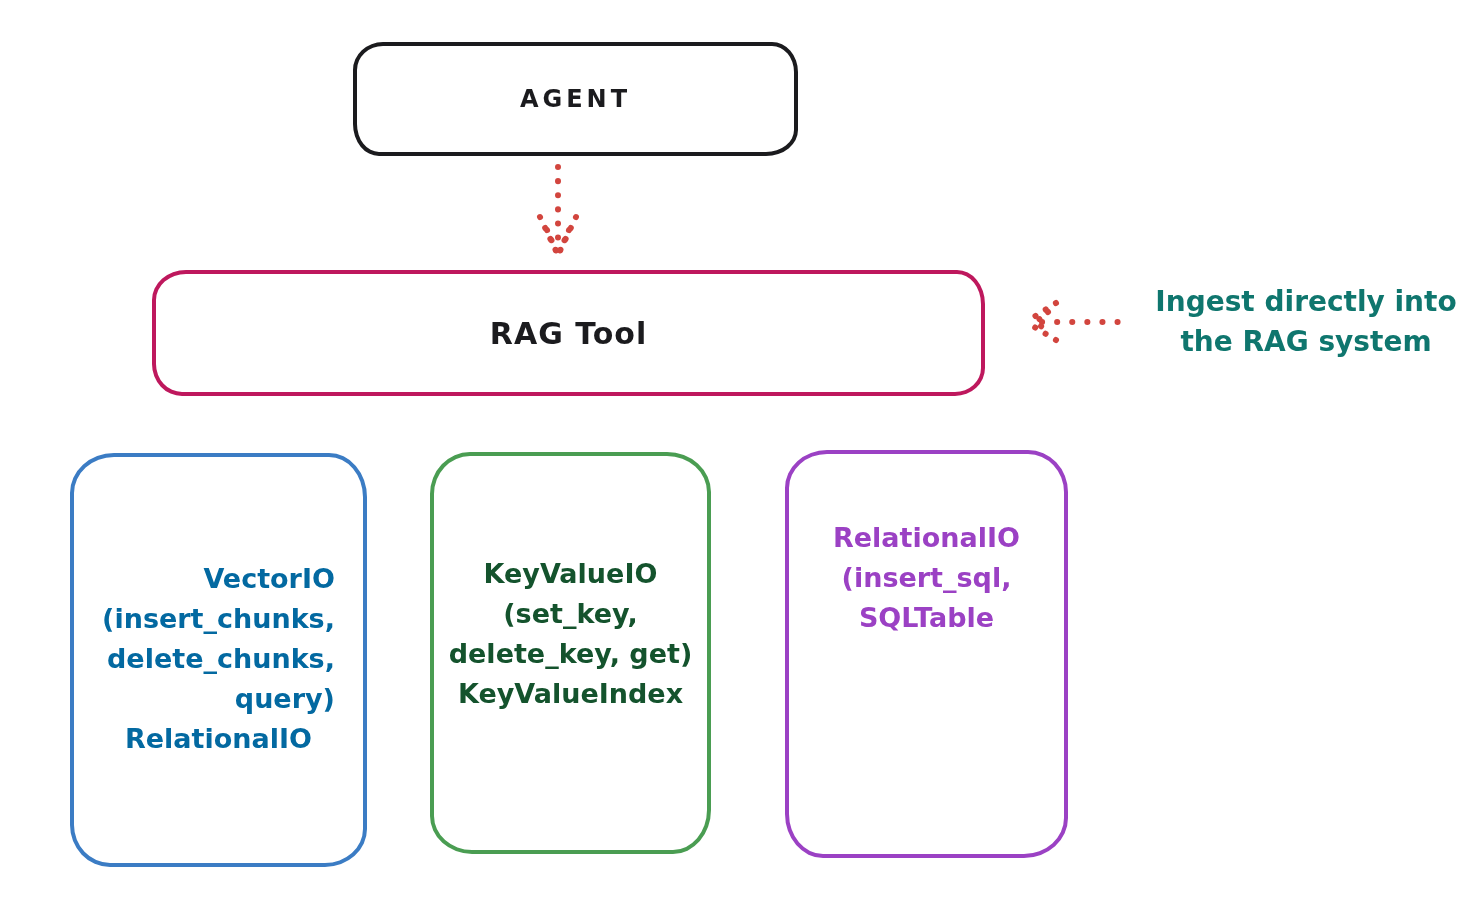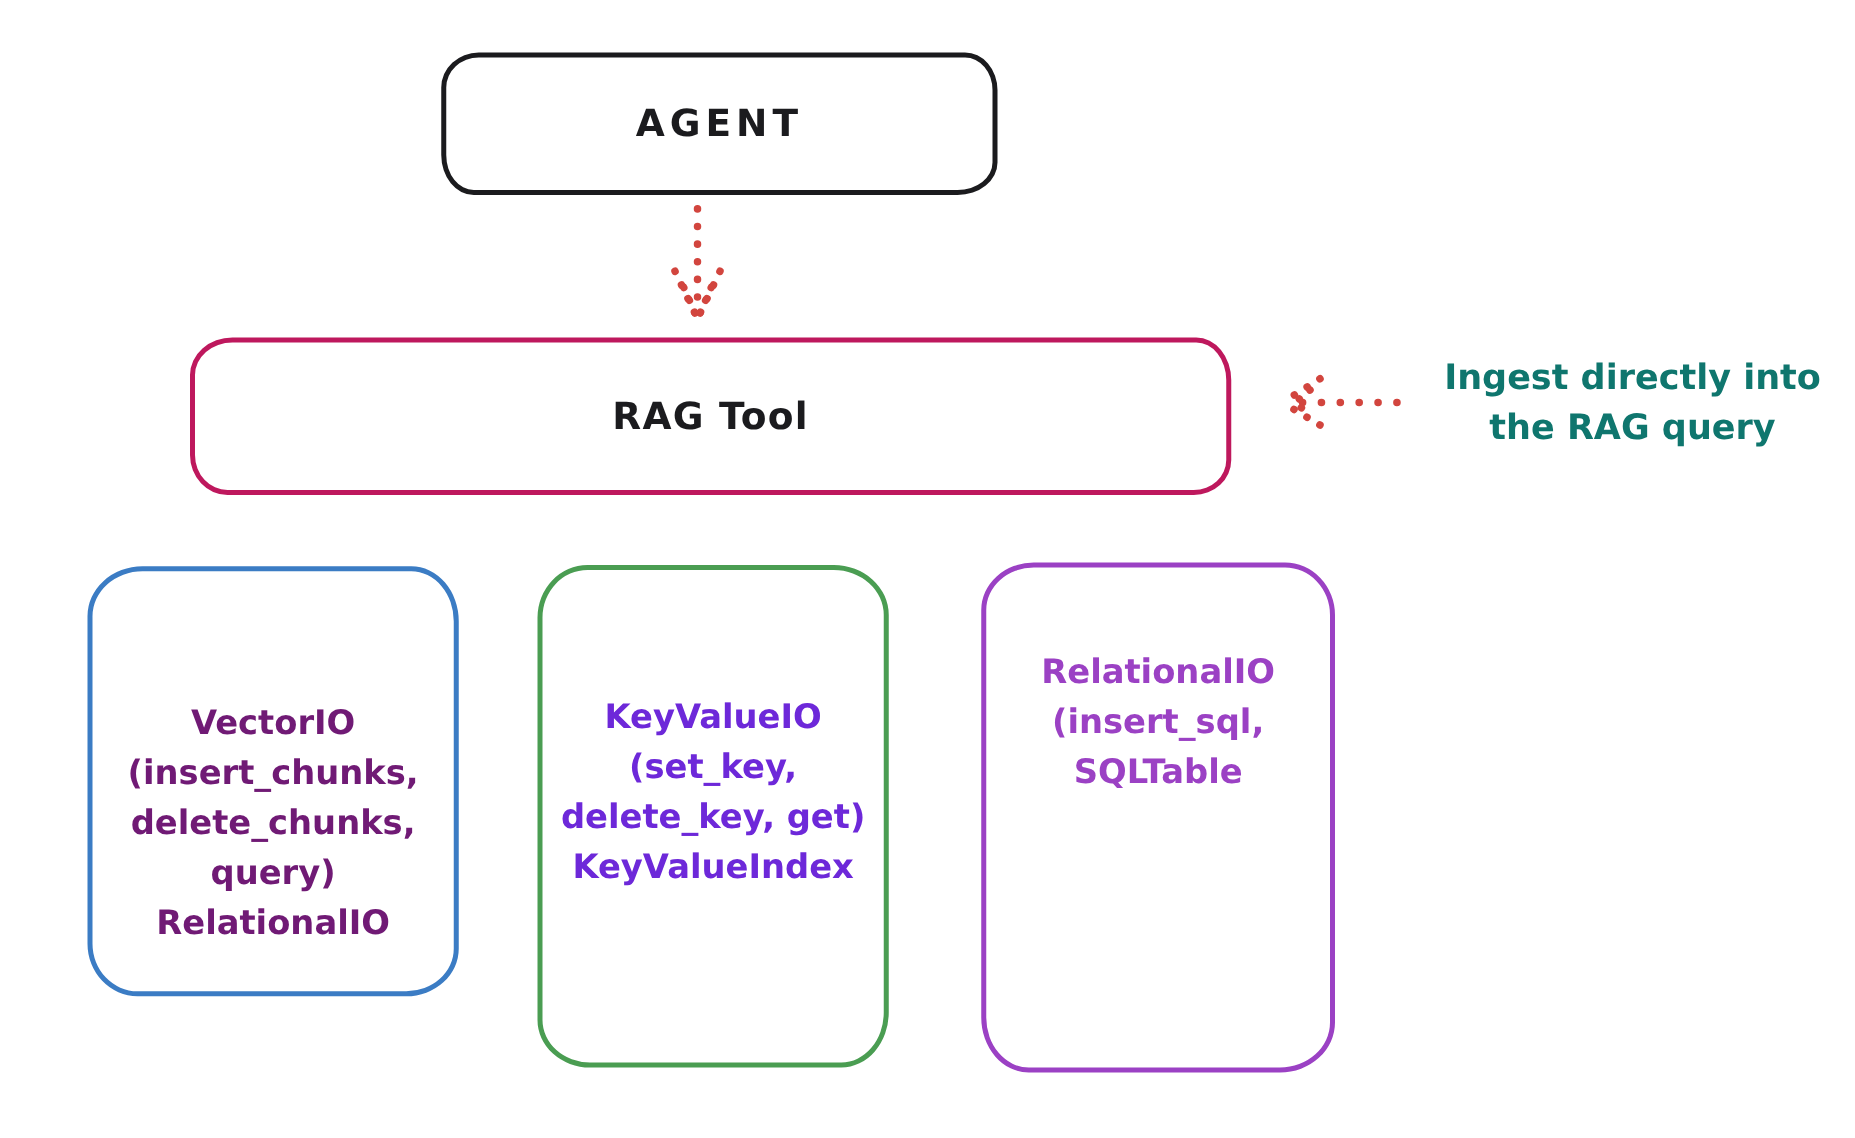--- a/index.html
+++ b/index.html
@@ -28,21 +28,21 @@
     box-sizing: border-box;
   }
 
   .agent-box {
     left: 353px; top: 42px;
     width: 445px; height: 114px;
     border: 4px solid #1b1b1e;
     border-radius: 30px 26px 32px 26px / 28px 30px 26px 32px;
   }
   .agent-label {
-    font-size: 30px;
+    font-size: 24px;
     font-weight: 700;
     letter-spacing: 4px;
     color: #1b1b1e;
   }
 
   .rag-box {
     left: 152px; top: 270px;
     width: 833px; height: 126px;
     border: 4px solid #be185d;
     border-radius: 34px 28px 30px 30px / 30px 34px 28px 32px;
@@ -69,32 +69,33 @@
     line-height: 40px;
   }
   .backend-box .index-label {
     font-size: 27px;
     font-weight: 600;
     line-height: 40px;
   }
 
   .vector-box {
     left: 70px; top: 453px;
-    width: 297px; height: 344px;
+    width: 297px; height: 414px;
     border: 4px solid #3b7cc4;
     border-radius: 44px 38px 42px 40px / 40px 44px 38px 42px;
-    color: #701a75;
+    color: #0369a1;
     padding-top: 102px;
+    text-align: right;
   }
   .keyvalue-box {
     left: 430px; top: 452px;
     width: 281px; height: 402px;
     border: 4px solid #4a9d52;
     border-radius: 40px 44px 38px 42px / 42px 40px 44px 38px;
-    color: #6d28d9;
+    color: #14532d;
     padding-top: 98px;
   }
   .relational-box {
     left: 785px; top: 450px;
     width: 283px; height: 408px;
     border: 4px solid #9b41c4;
     border-radius: 42px 40px 44px 38px / 38px 42px 40px 44px;
     color: #9b41c4;
     padding-top: 64px;
   }
@@ -143,21 +144,21 @@
 
   <svg class="arrow-svg" style="left:1012px; top:290px;" width="130" height="60" viewBox="0 0 130 60">
     <path class="dotline" d="M30,32 L118,32" stroke-width="6" stroke-dasharray="0.1 15"></path>
     <path class="dotline" d="M44,13 L14,32" stroke-width="6" stroke-dasharray="0.1 12"></path>
     <path class="dotline" d="M44,50 L14,32" stroke-width="6" stroke-dasharray="0.1 12"></path>
     <path class="dotline" d="M36,22 L24,32 L36,42" stroke-width="6" stroke-dasharray="0.1 11"></path>
   </svg>
 
   <div class="annotation">
     <div>Ingest directly into</div>
-    <div>the RAG query</div>
+    <div>the RAG system</div>
   </div>
 
   <div class="backend-box vector-box">
     <div class="box-lines">
       <div>VectorIO</div>
       <div>(insert_chunks,</div>
       <div>delete_chunks,</div>
       <div>query)</div>
     </div>
     <div class="index-label">RelationalIO</div>

